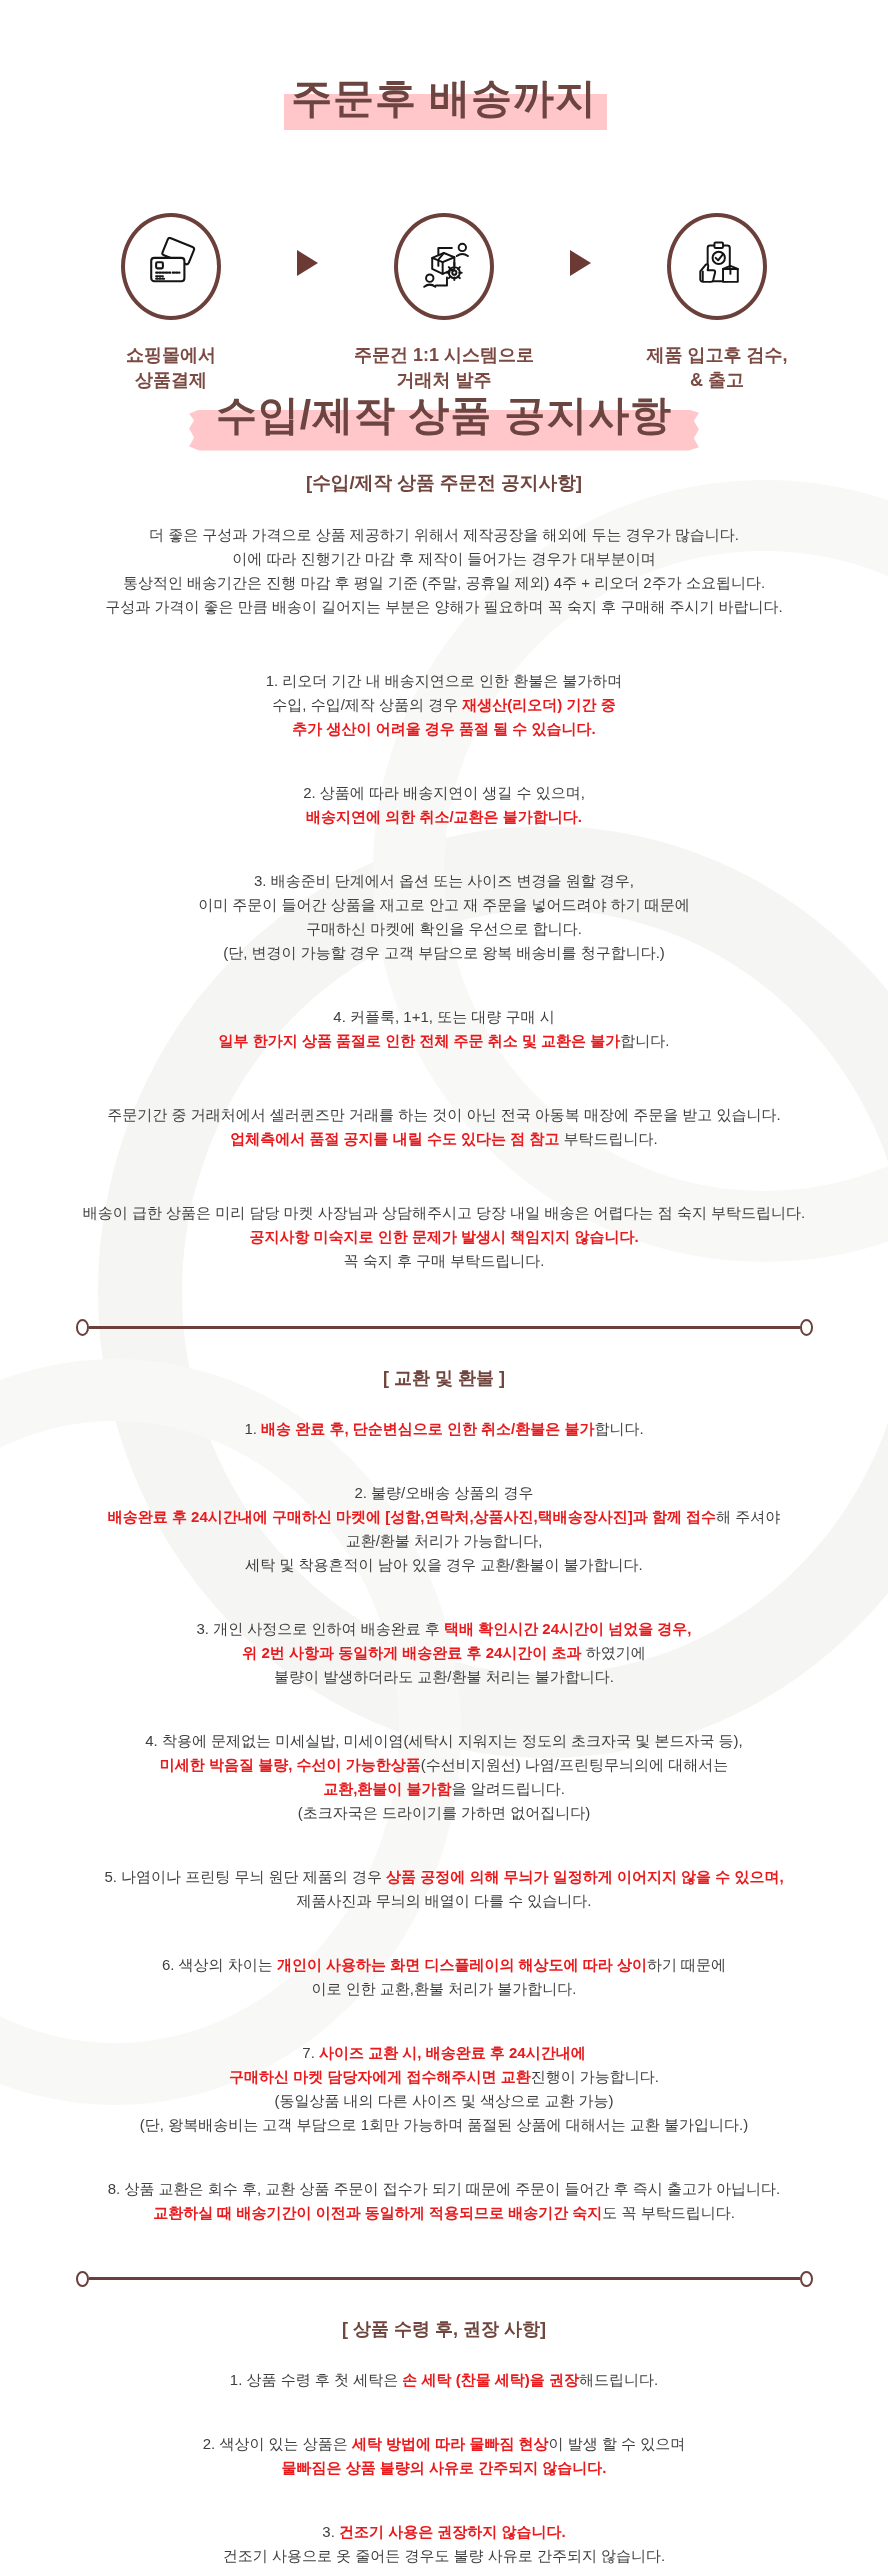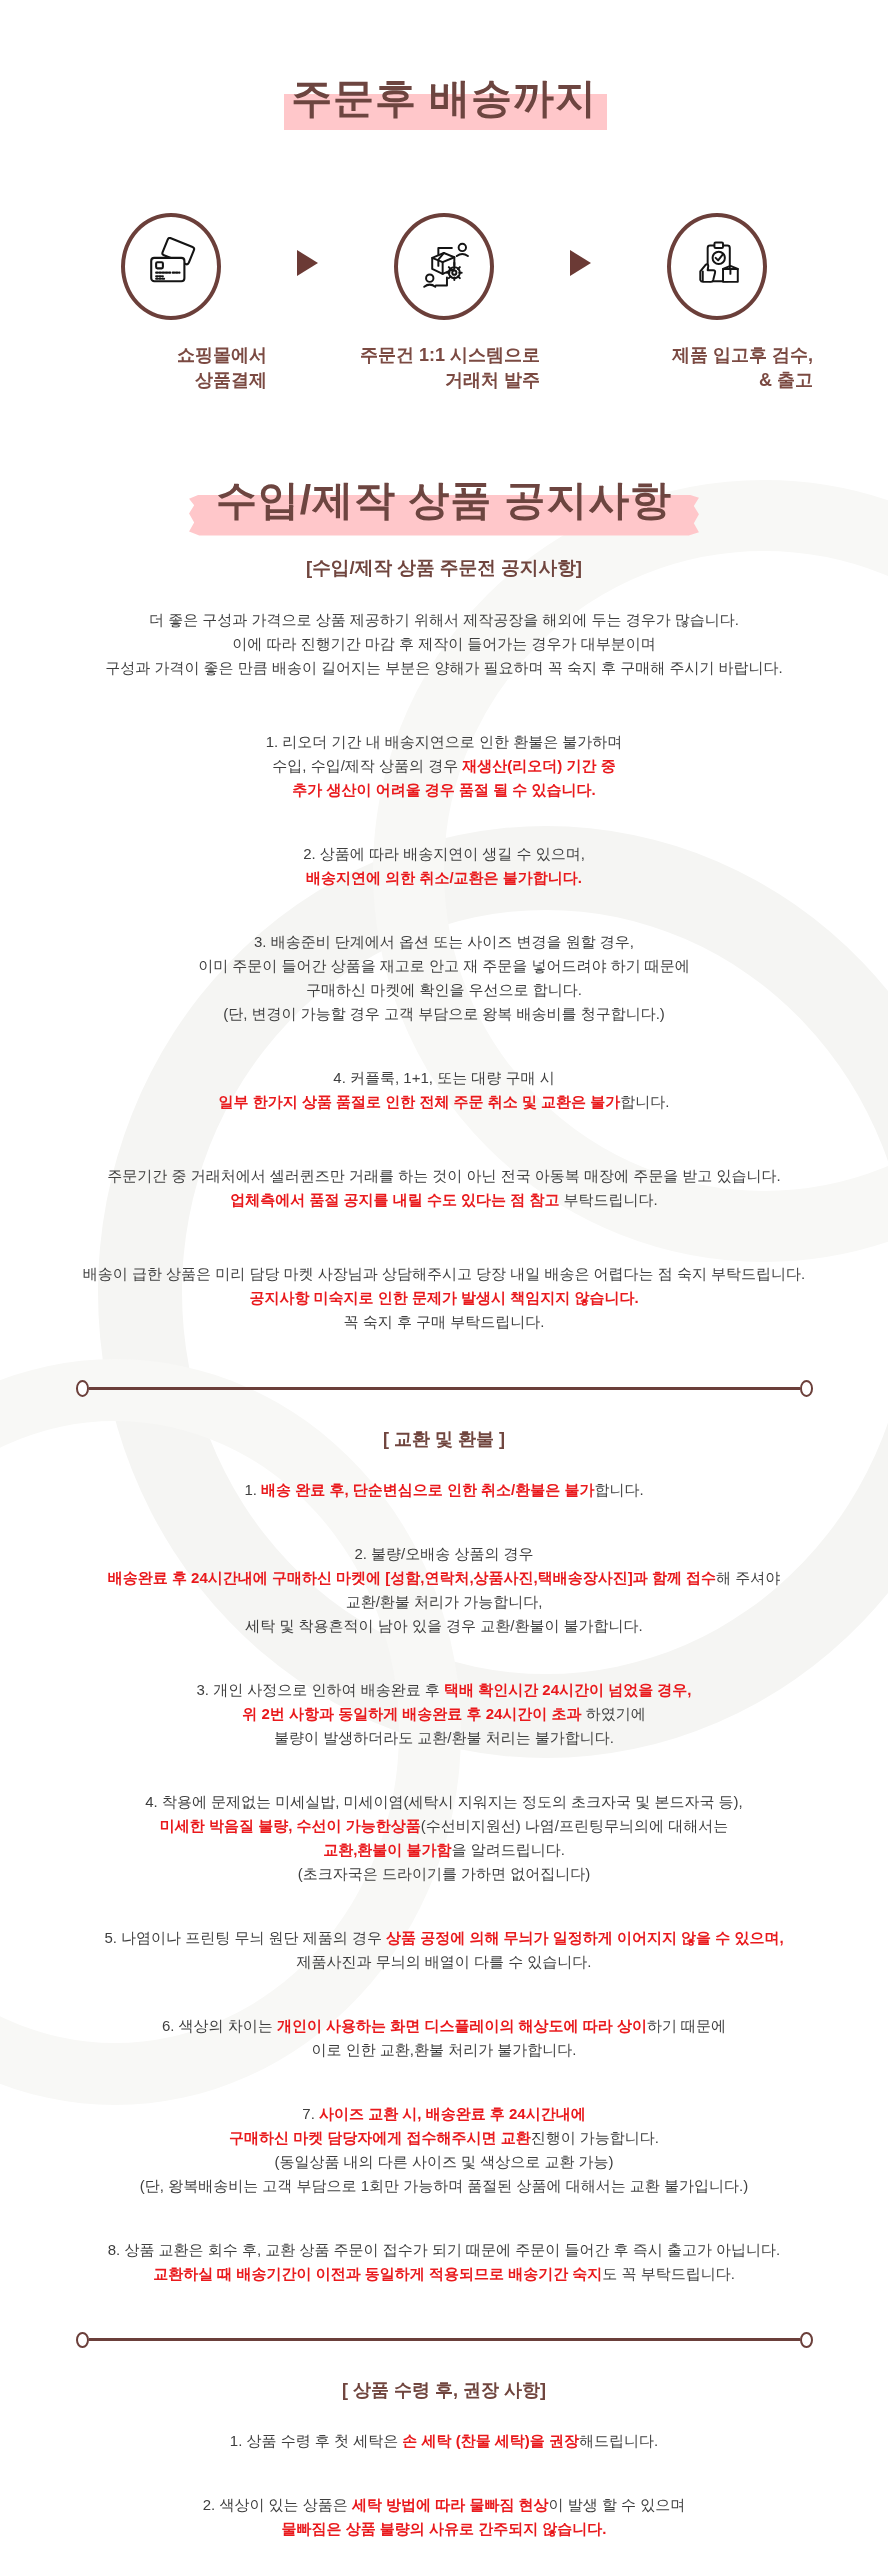--- a/index.html
+++ b/index.html
@@ -35,27 +35,27 @@
   
   .process-row{
     margin-top:92px;display:flex;justify-content:center;align-items:flex-start;gap:30px;
   }
   .step{width:192px;}
   .step-circle{
     width:92px;height:99px;margin:0 auto 23px;border:4.4px solid #6b3f3a;border-radius:50%;
     display:flex;align-items:center;justify-content:center;background:#fff;
   }
   .step-circle svg{width:59px;height:59px;}
-  .step-label{font-size:18px;font-weight:700;color:#7b4a42;line-height:25px;text-align:right;}
+  .step-label{font-size:18px;font-weight:700;color:#7b4a42;line-height:25px;}
   .arrow{
     margin-top:37px;width:0;height:0;
     border-left:21px solid #6b3a35;border-top:13.3px solid transparent;border-bottom:13.3px solid transparent;
   }
 
-  .notice-title-wrap{margin-top:85px;}
+  .notice-title-wrap{}
 
   
   .sec-header{margin-top:32px;font-size:18.7px;font-weight:800;color:#70453e;}
   .sub-header{margin-top:30px;font-size:18px;font-weight:800;color:#70453e;}
   .block{margin-top:40px;font-size:15px;line-height:24px;}
   .block.first{margin-top:27px;}
   .block.gap-lg{margin-top:50px;}
   .line{min-height:24px;}
   .seg-r{color:#e9191c;font-weight:700;}
 
@@ -153,20 +153,21 @@
       <span>수입/제작 상품 공지사항</span>
       <span class="hl hl-tape"></span>
     </span>
   </div>
 
   <div>
     <div class="sec-header">[수입/제작 상품 주문전 공지사항]</div>
     <div class="block first">
         <div class="line"><span>더 좋은 구성과 가격으로 상품 제공하기 위해서 제작공장을 해외에 두는 경우가 많습니다.</span></div>
         <div class="line"><span>이에 따라 진행기간 마감 후 제작이 들어가는 경우가 대부분이며</span></div>
+        <div class="line"><span>통상적인 배송기간은 진행 마감 후 평일 기준 (주말, 공휴일 제외) 4주 + 리오더 2주가 소요됩니다.</span></div>
         <div class="line"><span>구성과 가격이 좋은 만큼 배송이 길어지는 부분은 양해가 필요하며 꼭 숙지 후 구매해 주시기 바랍니다.</span></div>
       </div>
     <div class="block gap-lg">
         <div class="line"><span>1. 리오더 기간 내 배송지연으로 인한 환불은 불가하며</span></div>
         <div class="line"><span>수입, 수입/제작 상품의 경우 </span><span class="seg-r">재생산(리오더) 기간 중</span></div>
         <div class="line"><span class="seg-r">추가 생산이 어려울 경우 품절 될 수 있습니다.</span></div>
       </div>
     <div class="block">
         <div class="line"><span>2. 상품에 따라 배송지연이 생길 수 있으며,</span></div>
         <div class="line"><span class="seg-r">배송지연에 의한 취소/교환은 불가합니다.</span></div>

